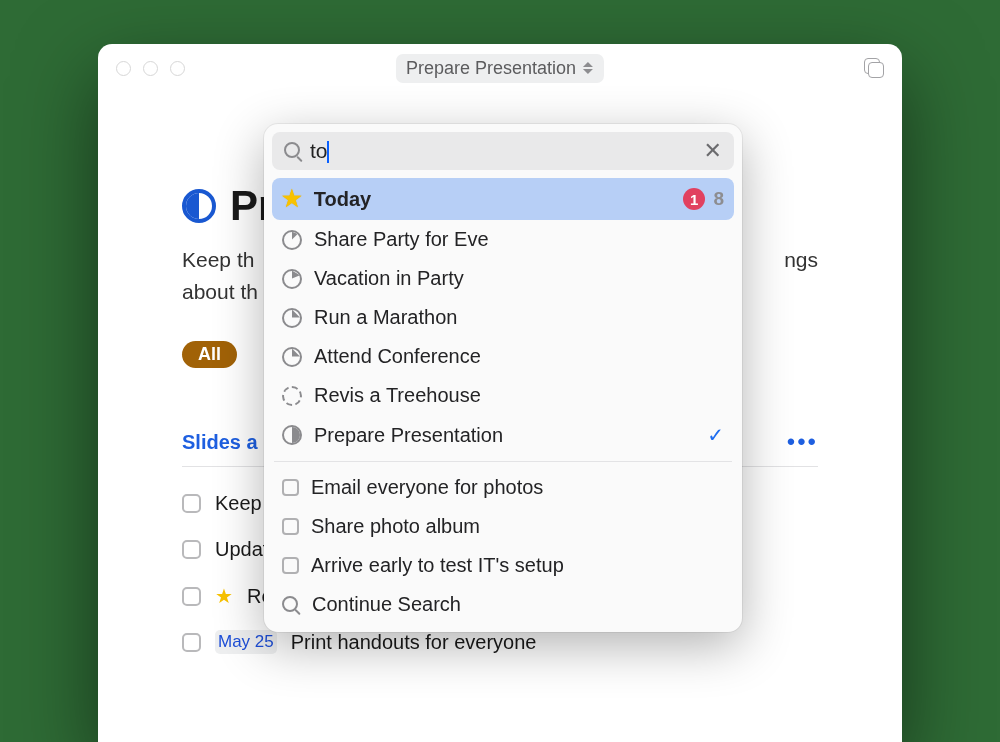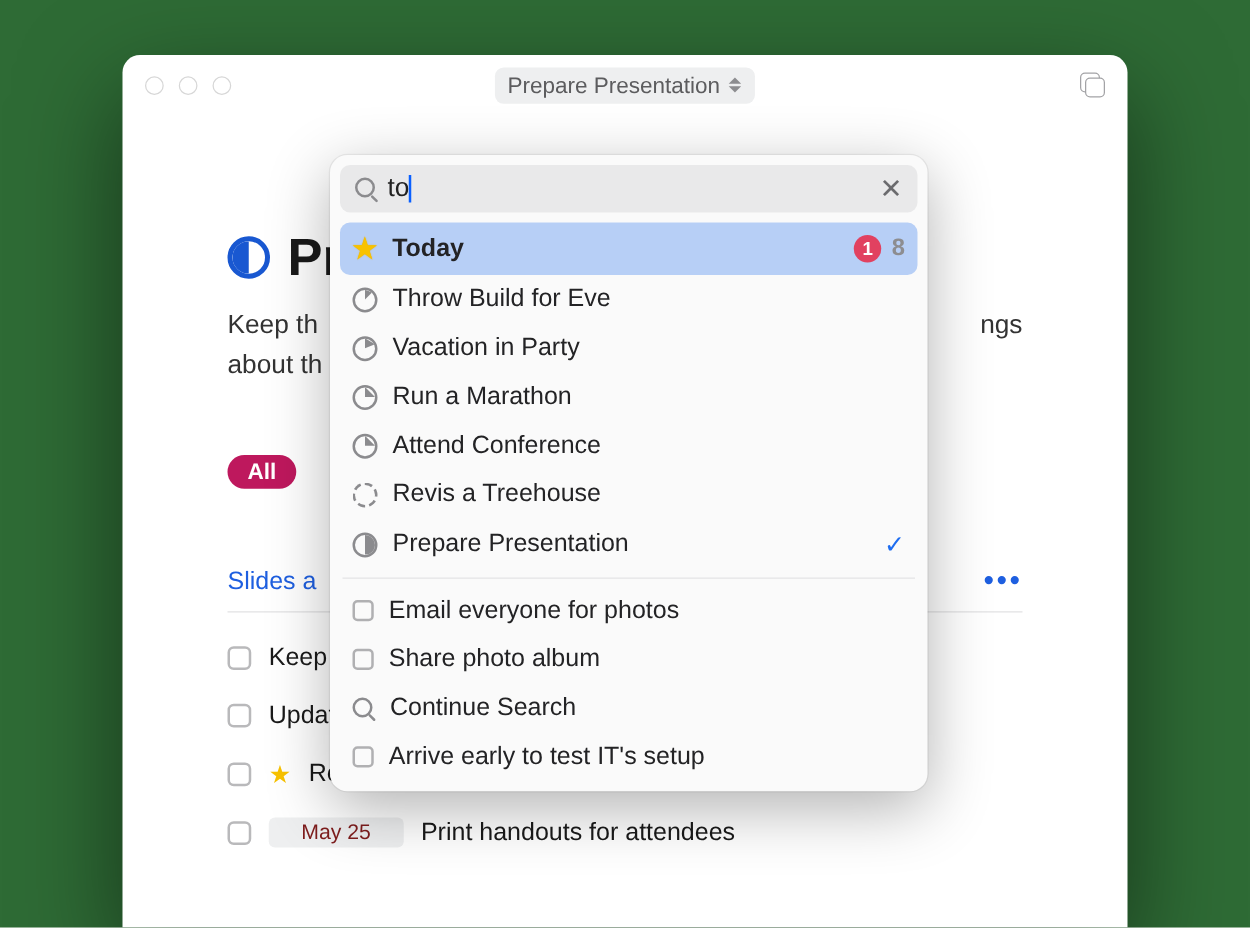--- a/index.html
+++ b/index.html
@@ -80,55 +80,55 @@
       border-radius: 50%;
     }
     .page-notes {
       margin-top: 14px;
       font-size: 21px;
       color: #333;
       line-height: 1.5;
     }
     .filter-pill {
       display: inline-block;
-      background: #be185d;
+      background: #a16207;
       color: #fff;
       font-size: 18px;
       font-weight: 600;
       padding: 3px 16px;
       border-radius: 20px;
-      margin-top: 57px;
+      margin-top: 34px;
     }
     .section-header {
       margin-top: 60px;
       display: flex; align-items: center; justify-content: space-between;
       border-bottom: 1px solid #e2e2e4;
       padding-bottom: 10px;
     }
     .section-title {
-      font-size: 20px; font-weight: 400; color: #1e5fe0;
+      font-size: 20px; font-weight: 700; color: #1e5fe0;
     }
     .more-dots { color: #1e5fe0; font-size: 24px; letter-spacing: 2px; }
     .task-list { margin-top: 14px; }
     .task {
       display: flex; align-items: center; gap: 14px;
       padding: 11px 0;
       font-size: 20px;
       color: #1a1a1a;
     }
     .checkbox {
       width: 19px; height: 19px;
       border: 2px solid #b9b9bb;
       border-radius: 5px;
       flex-shrink:0;
     }
     .star-icon { color: #f8c200; font-size: 20px; }
     .date-tag {
-      background: #eeeff0; color: #7f1d1d;
-      font-size: 17px; padding: 2px 26px; border-radius: 5px;
+      background: #eeeff0; color: #1d4ed8;
+      font-size: 17px; padding: 2px 3px; border-radius: 5px;
     }
     .tiny-icon { color:#b0b0b2; font-size:15px; width:16px; display:inline-block;}
     
     
     .popover {
       position: absolute;
       top: 100px;
       left: 264px;
       width: 478px;
       background: #fafafa;
@@ -274,21 +274,21 @@
         <span class="tiny-icon">☷</span>
       </div>
       <div class="task">
         <span class="checkbox"></span>
         <span class="star-icon">★</span>
         <span>Review quarterly data with Olivia</span>
       </div>
       <div class="task">
         <span class="checkbox"></span>
         <span class="date-tag">May 25</span>
-        <span>Print handouts for attendees</span>
+        <span>Print handouts for everyone</span>
       </div>
     </div>
   </div>
 </div>
 
 <div class="popover">
   <div class="search-field">
     <span class="search-mag"></span>
     <div class="search-text-wrap">
       <span>to</span><span class="caret"></span>
@@ -300,21 +300,21 @@
     <div class="result selected">
       <span class="star-fill">★</span>
       <span>Today</span>
       <span class="right">
         <span class="badge">1</span>
         <span class="count-muted">8</span>
       </span>
     </div>
     <div class="result">
       <span class="pie-icon p10"></span>
-      <span>Throw Build for Eve</span>
+      <span>Share Party for Eve</span>
     </div>
     <div class="result">
       <span class="pie-icon p20"></span>
       <span>Vacation in Party</span>
     </div>
     <div class="result">
       <span class="pie-icon p25"></span>
       <span>Run a Marathon</span>
     </div>
     <div class="result">
@@ -337,21 +337,21 @@
 
     <div class="result">
       <span class="todo-small"></span>
       <span>Email everyone for photos</span>
     </div>
     <div class="result">
       <span class="todo-small"></span>
       <span>Share photo album</span>
     </div>
     <div class="result">
+      <span class="todo-small"></span>
+      <span>Arrive early to test IT's setup</span>
+    </div>
+    <div class="result">
       <span class="mag-icon"></span>
       <span>Continue Search</span>
     </div>
-    <div class="result">
-      <span class="todo-small"></span>
-      <span>Arrive early to test IT's setup</span>
-    </div>
   </div>
 </div>
 
 </body></html>

